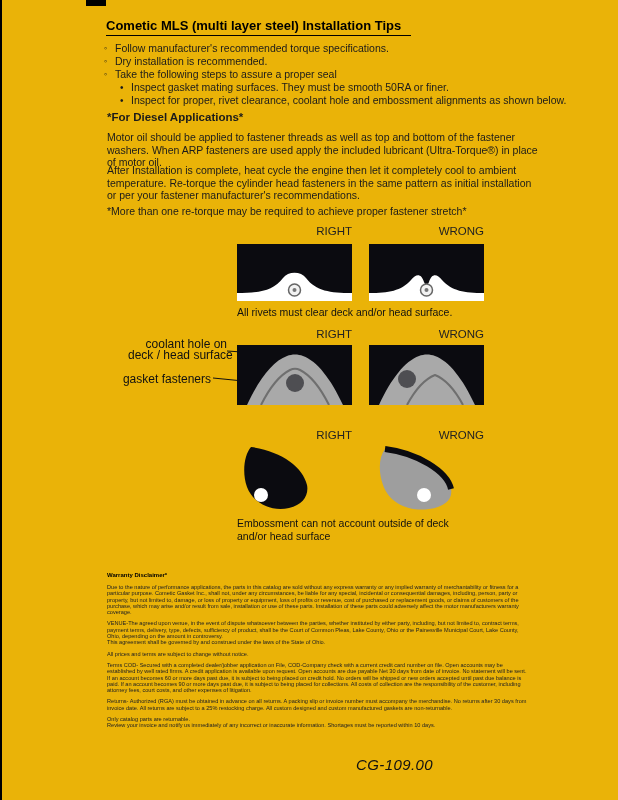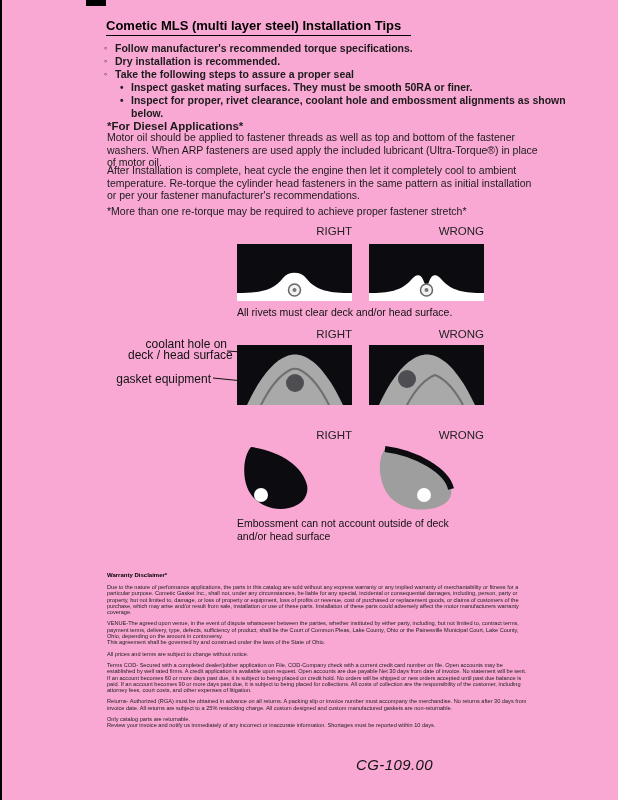--- a/index.html
+++ b/index.html
@@ -1,37 +1,37 @@
 <!DOCTYPE html>
 <html><head>
 <meta charset="utf-8">
 <style>
   html,body{margin:0;padding:0;background:#e8e8e8;}
   .page{
     position:relative;width:618px;height:800px;margin:0 auto;
-    background:#f9a8d4;overflow:hidden;
+    background:#eab308;overflow:hidden;
     font-family:"Liberation Sans","DejaVu Sans",sans-serif;color:#1b1b1b;
   }
   .edge-line{position:absolute;left:0;top:0;width:2px;height:800px;background:#000;}
   .top-mark{position:absolute;left:86px;top:0;width:20px;height:6px;background:#000;}
 
   .title{
     position:absolute;left:106px;top:18px;margin:0;
     font-size:13px;font-weight:bold;color:#000;
     border-bottom:1.5px solid #000;padding:0 10px 2px 0;
   }
 
   .tips{position:absolute;left:104px;top:42px;width:470px;margin:0;padding:0;list-style:none;
         font-size:10.5px;line-height:13px;}
-  .tip{position:relative;padding-left:11px;font-weight:bold;}
+  .tip{position:relative;padding-left:11px;}
   .tip::before{content:"◦";position:absolute;left:0;top:0;font-size:9px;}
   .tip.sub{padding-left:27px;}
   .tip.sub::before{content:"•";left:16px;font-size:10px;}
 
-  .diesel-heading{position:absolute;left:107px;top:120px;margin:0;font-size:11.5px;font-weight:bold;}
+  .diesel-heading{position:absolute;left:107px;top:111px;margin:0;font-size:11.5px;font-weight:bold;}
   .diesel-p{position:absolute;left:107px;width:432px;margin:0;font-size:10.5px;line-height:12.5px;}
   .dp1{top:131px}.dp2{top:164px}.dp3{top:205px}
 
   .dg-label{position:absolute;width:115px;margin:0;text-align:right;font-size:11.5px;color:#222;}
   .r1-l{left:237px;top:225px}.r1-r{left:369px;top:225px}
   .r2-l{left:237px;top:328px}.r2-r{left:369px;top:328px}
   .r3-l{left:237px;top:429px}.r3-r{left:369px;top:429px}
 
   .panel{position:absolute;width:115px;display:block;}
   .p1l{left:237px;top:244px;height:57px}.p1r{left:369px;top:244px;height:57px}
@@ -89,21 +89,21 @@
     <path d="M0,57 L0,49 C20,49 32,47 42,36 C47,30 52,29 55,38 C56,41 59,41 60,38 C63,29 68,30 73,36 C83,47 95,49 115,49 L115,57 Z" fill="#ffffff"></path>
     <circle cx="57.5" cy="46" r="6" fill="#f2f2f2" stroke="#666" stroke-width="1.5"></circle>
     <circle cx="57.5" cy="46" r="2" fill="#777"></circle>
   </svg>
   <p class="caption c1">All rivets must clear deck and/or head surface.</p>
 
   <p class="dg-label r2-l">RIGHT</p>
   <p class="dg-label r2-r">WRONG</p>
   <p class="callout co1">coolant hole on</p>
   <p class="callout co2">deck / head surface</p>
-  <p class="callout co3">gasket equipment</p>
+  <p class="callout co3">gasket fasteners</p>
   <svg class="callout-lines" viewBox="0 0 110 50">
     <line x1="22" y1="11" x2="97" y2="16" stroke="#111" stroke-width="1"></line>
     <line x1="8" y1="38" x2="89" y2="46" stroke="#111" stroke-width="1"></line>
   </svg>
   <svg class="panel p2l" viewBox="0 0 115 60" preserveAspectRatio="none">
     <rect width="115" height="60" fill="#0b0b10"></rect>
     <path d="M10,60 C22,34 36,16 50,11 C55,9 61,9 66,11 C80,16 94,34 106,60 Z" fill="#a9a9a9"></path>
     <path d="M24,60 C33,42 43,30 53,25 C56,23.5 60,23.5 63,25 C73,30 83,42 92,60" fill="none" stroke="#6f6f6f" stroke-width="2"></path>
     <circle cx="58" cy="38" r="9" fill="#4e4e52"></circle>
   </svg>

